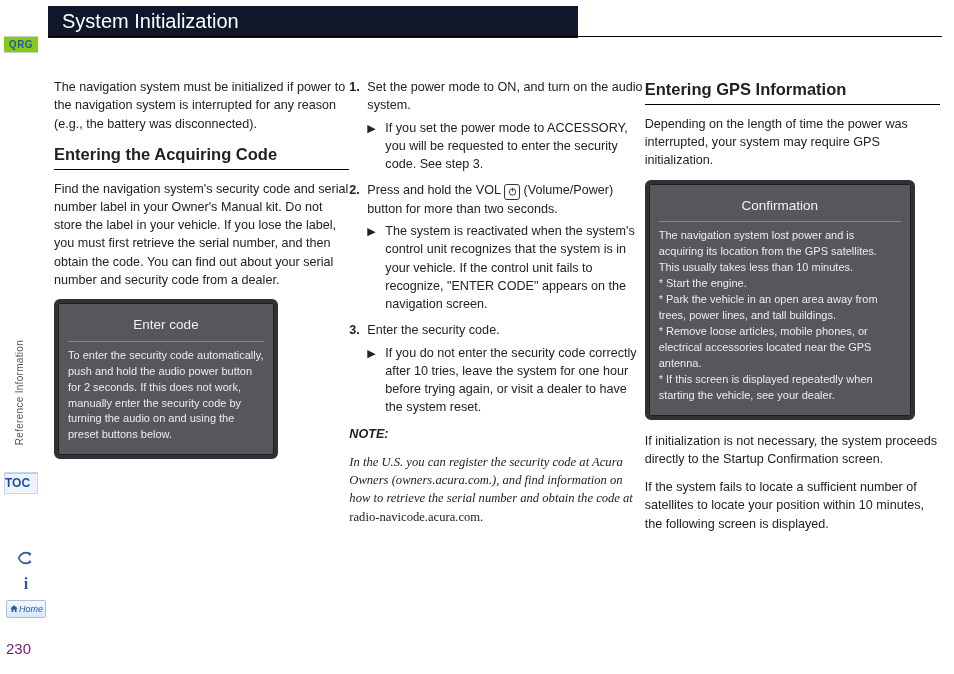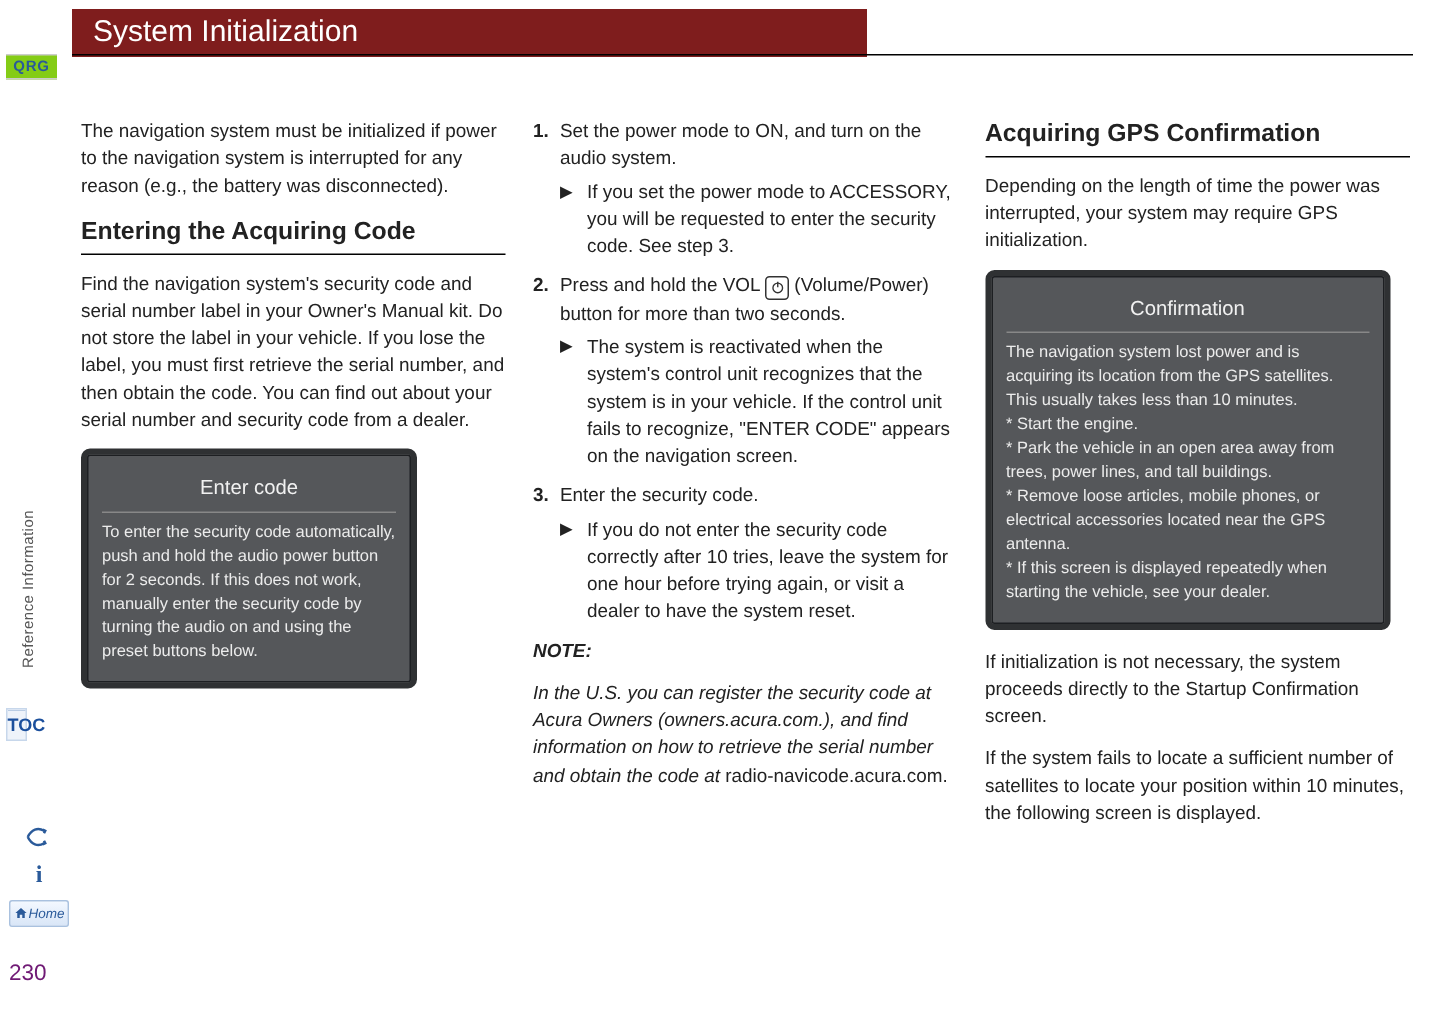--- a/index.html
+++ b/index.html
@@ -3,49 +3,49 @@
 <meta charset="utf-8">
 <style>
   * { box-sizing: border-box; margin: 0; padding: 0; }
   html, body { width: 954px; height: 674px; font-family: "Segoe UI", "Helvetica Neue", Arial, sans-serif; background: #fff; color: #222; }
   .page { position: relative; width: 954px; height: 674px; }
 
   
   .left-rail { position: absolute; left: 0; top: 0; width: 48px; height: 674px; }
   .qrg-badge { position: absolute; left: 4px; top: 36px; background: #84cc16; border-top: 1px solid #ccc; border-bottom: 1px solid #ccc; width: 34px; text-align: center; font-size: 10px; font-weight: 700; color: #2a5a9a; letter-spacing: 0.5px; padding: 2px 0; }
   .vlabel { position: absolute; left: 14px; top: 340px; writing-mode: vertical-rl; transform: rotate(180deg); font-size: 10px; color: #555; letter-spacing: 0.3px; }
-  .toc-badge { position: absolute; left: 4px; top: 472px; width: 14px; background: #eef3fa; color: #1b4f9c; font-weight: 800; font-size: 12px; text-align: center; padding: 3px 0; border: 1px solid #c7d7eb; box-shadow: 0 1px 0 #b9cce4 inset; }
+  .toc-badge { position: absolute; left: 4px; top: 472px; width: 34px; background: #eef3fa; color: #1b4f9c; font-weight: 800; font-size: 12px; padding: 3px 0; border: 1px solid #c7d7eb; box-shadow: 0 1px 0 #b9cce4 inset; }
   .icon-stack { position: absolute; left: 6px; top: 548px; display: flex; flex-direction: column; gap: 6px; align-items: center; }
   .icon-mini { width: 20px; height: 20px; display: flex; align-items: center; justify-content: center; }
   .voice-ico svg { width: 20px; height: 20px; }
   .info-ico { color: #2a5a9a; font-family: Georgia, serif; font-weight: 700; font-size: 16px; }
   .home-btn { width: 40px; height: 18px; background: linear-gradient(#f3f8ff,#d9e6f7); border: 1px solid #a9c1df; border-radius: 2px; font-size: 9px; font-style: italic; color: #2a5a9a; display:flex; align-items:center; justify-content:center; gap:0; }
   .home-btn svg { width: 10px; height: 10px; }
   .page-number { position: absolute; left: 6px; top: 640px; font-size: 15px; color: #701a75; font-weight: 400; }
 
   
   .title-bar { position: absolute; left: 48px; top: 6px; height: 32px; display: flex; align-items: center; }
-  .title-fill { background: #7f1d1d; color: #fff; font-size: 20px; font-weight: 400; padding: 4px 16px 5px 14px; width: 530px; }
+  .title-fill { background: #0f172a; color: #fff; font-size: 20px; font-weight: 400; padding: 4px 16px 5px 14px; width: 530px; }
   .title-rule { position: absolute; left: 48px; right: 12px; top: 36px; border-top: 1px solid #000; }
 
   
-  .cols { position: absolute; left: 54px; right: 14px; top: 78px; bottom: 30px; display: flex; gap: 18px; }
+  .cols { position: absolute; left: 54px; right: 14px; top: 78px; bottom: 30px; display: flex; }
   .col { flex: 1 1 0; min-width: 0; font-size: 12.6px; line-height: 1.45; color: #222; }
   .col p { margin-bottom: 10px; }
   .h2 { font-size: 16.5px; font-weight: 700; margin-top: 6px; margin-bottom: 2px; }
   .h2-rule { border-top: 1px solid #000; margin-bottom: 10px; }
 
   
   .steps { list-style: none; }
   .steps li { position: relative; padding-left: 18px; margin-bottom: 8px; }
   .steps li .num { position: absolute; left: 0; top: 0; font-weight: 700; }
   .sub { position: relative; padding-left: 18px; margin-top: 4px; }
   .sub .tri { position: absolute; left: 0; top: 2px; color: #222; font-size: 11px; }
   .note-head { font-style: italic; font-weight: 700; margin-top: 4px; }
-  .note-body { font-style: italic; }
+  .note-body { font-style: italic; font-family: Liberation Serif, serif; }
   .note-body .roman { font-style: normal; }
 
   
   .screen { background: #55575a; border: 4px solid #2f3133; border-radius: 6px; color: #ececec; padding: 12px 10px 12px 10px; font-size: 11px; line-height: 1.45; box-shadow: inset 0 0 0 1px #1d1f22; margin-top: 2px; }
   .screen.s1 { width: 224px; }
   .screen.s2 { width: 270px; }
   .screen-title { text-align: center; font-size: 13.5px; margin-bottom: 6px; color: #f1f1f1; }
   .screen-rule { border-top: 1px solid #888; margin-bottom: 6px; }
 
   .power-icon { display:inline-flex; width:16px; height:16px; border:1px solid #333; border-radius:3px; vertical-align: -3px; align-items:center; justify-content:center; }
@@ -132,21 +132,21 @@
           </div>
         </li>
       </ol>
       <p class="note-head">NOTE:</p>
       <p class="note-body">
         <span>In the U.S. you can register the security code at Acura Owners (owners.acura.com.), and find information on how to retrieve the serial number and obtain the code at </span><span class="roman">radio-navicode.acura.com</span><span class="roman">.</span>
       </p>
     </div>
 
     <div class="col col3">
-      <div class="h2">Acquiring GPS Confirmation</div>
+      <div class="h2">Entering GPS Information</div>
       <div class="h2-rule"></div>
       <p>Depending on the length of time the power was interrupted, your system may require GPS initialization.</p>
       <div class="screen s2">
         <div class="screen-title">Confirmation</div>
         <div class="screen-rule"></div>
         <div style="white-space:pre-line">The navigation system lost power and is acquiring its location from the GPS satellites.
 This usually takes less than 10 minutes.
 * Start the engine.
 * Park the vehicle in an open area away from trees, power lines, and tall buildings.
 * Remove loose articles, mobile phones, or electrical accessories located near the GPS antenna.

